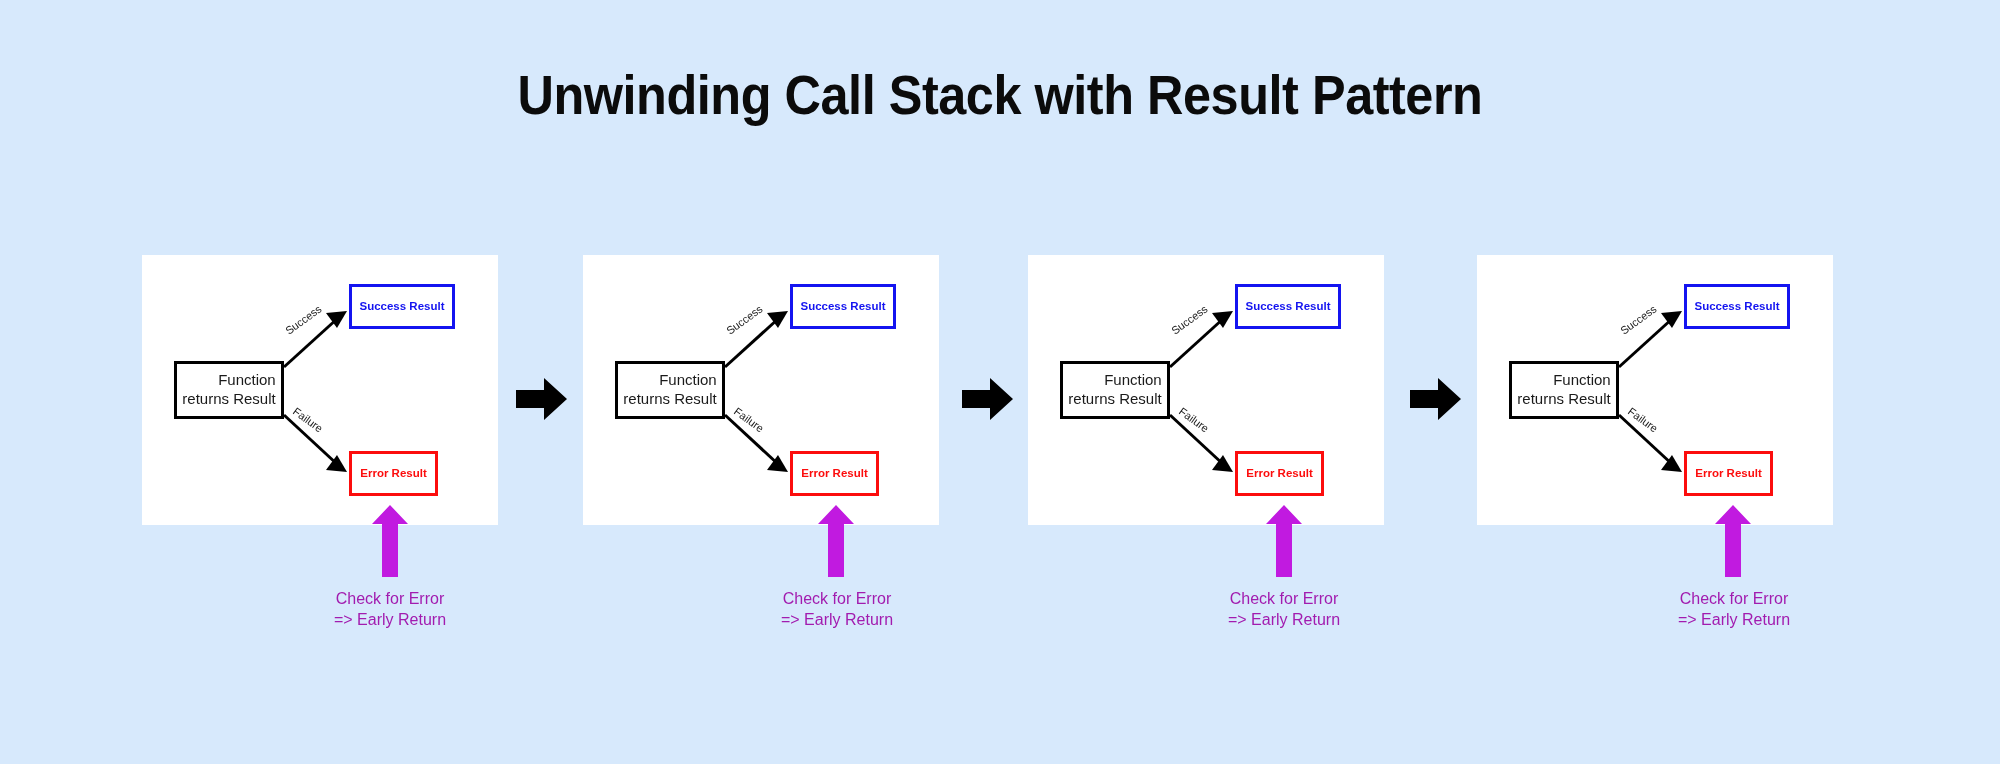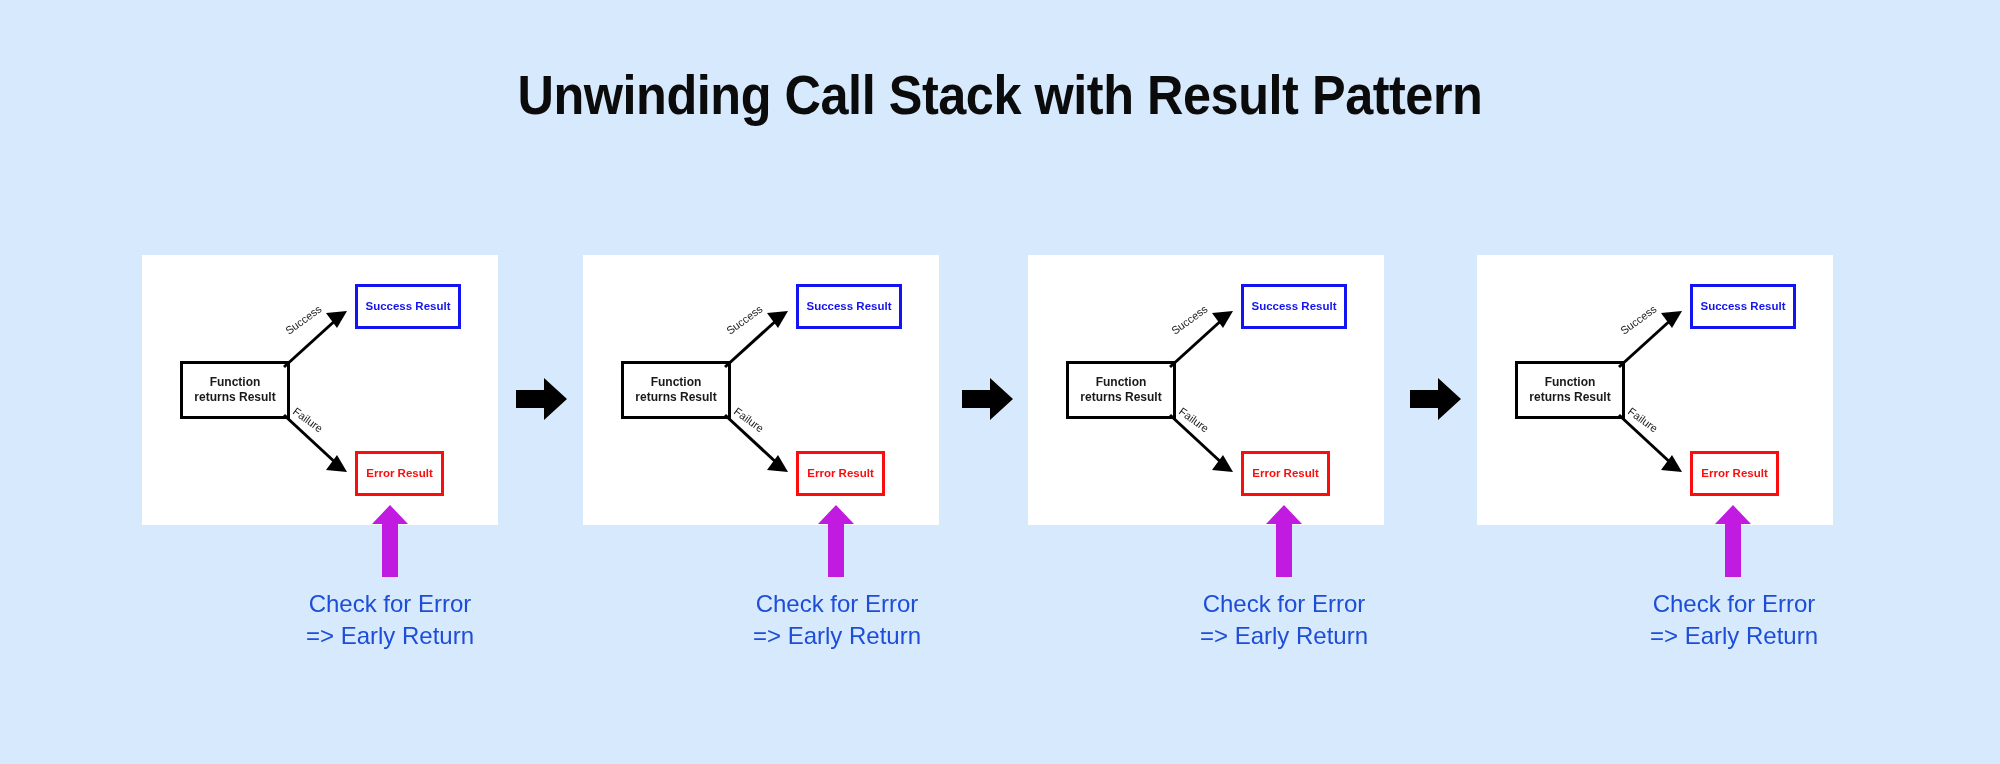--- a/index.html
+++ b/index.html
@@ -54,36 +54,35 @@
   .panel.p2 { left: 1028px; }
   .panel.p3 { left: 1477px; }
 
   
   .node {
     position: absolute;
     box-sizing: border-box;
     display: flex;
     align-items: center;
     justify-content: center;
-    text-align: center;
+    text-align: right;
     font-family: "Liberation Sans", sans-serif;
     font-weight: bold;
     line-height: 1.25;
-    margin-left: 6px;
   }
 
   .node-fn {
     left: 32px;
     top: 106px;
     width: 110px;
     height: 58px;
     border: 3px solid #000000;
     color: #1a1a1a;
-    font-size: 12px;
-    font-weight: bold;
+    font-size: 15px;
+    font-weight: normal;
   }
 
   .node-success {
     left: 207px;
     top: 29px;
     width: 106px;
     height: 45px;
     border: 3px solid #1414f0;
     color: #1414f0;
     font-size: 11.5px;
@@ -140,23 +139,23 @@
   .up-arrow.a2 { left: 1266px; top: 505px; }
   .up-arrow.a3 { left: 1715px; top: 505px; }
 
   
   .caption {
     position: absolute;
     top: 588px;
     width: 300px;
     text-align: center;
     font-family: "Liberation Sans", sans-serif;
-    font-size: 24px;
+    font-size: 16px;
     line-height: 1.32;
-    color: #1d4ed8;
+    color: #a21caf;
     white-space: pre-line;
   }
   .caption.c0 { left: 240px; }
   .caption.c1 { left: 687px; }
   .caption.c2 { left: 1134px; }
   .caption.c3 { left: 1584px; }
 
   
   .connector {
     position: absolute;

